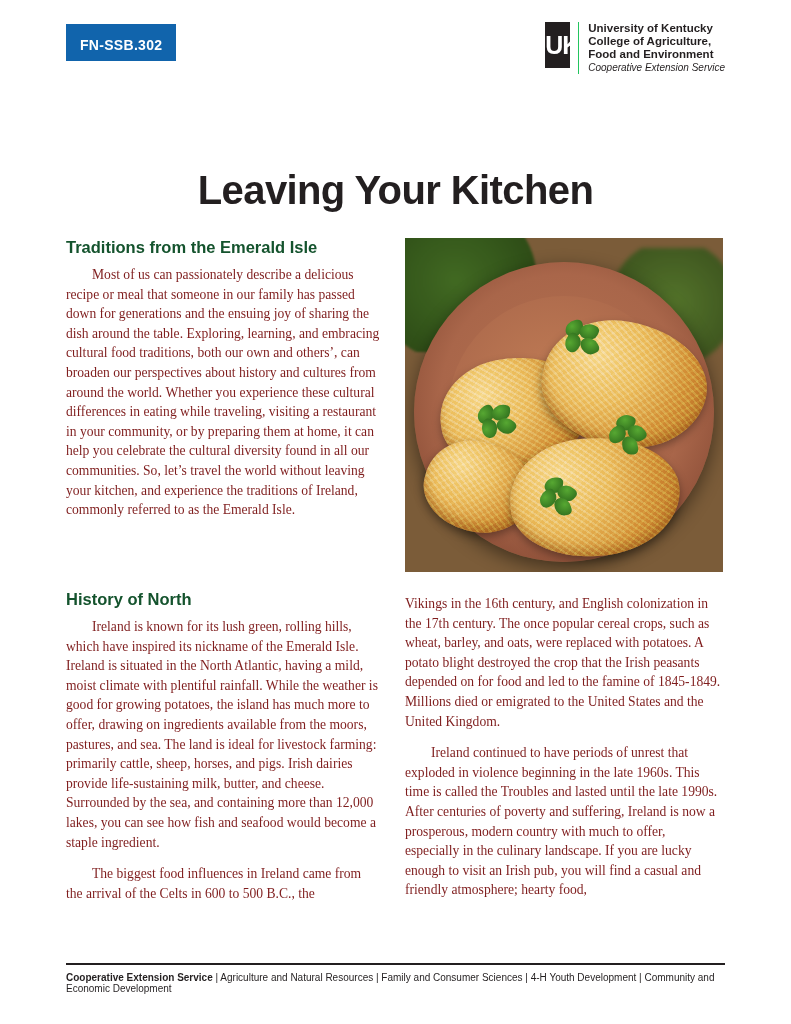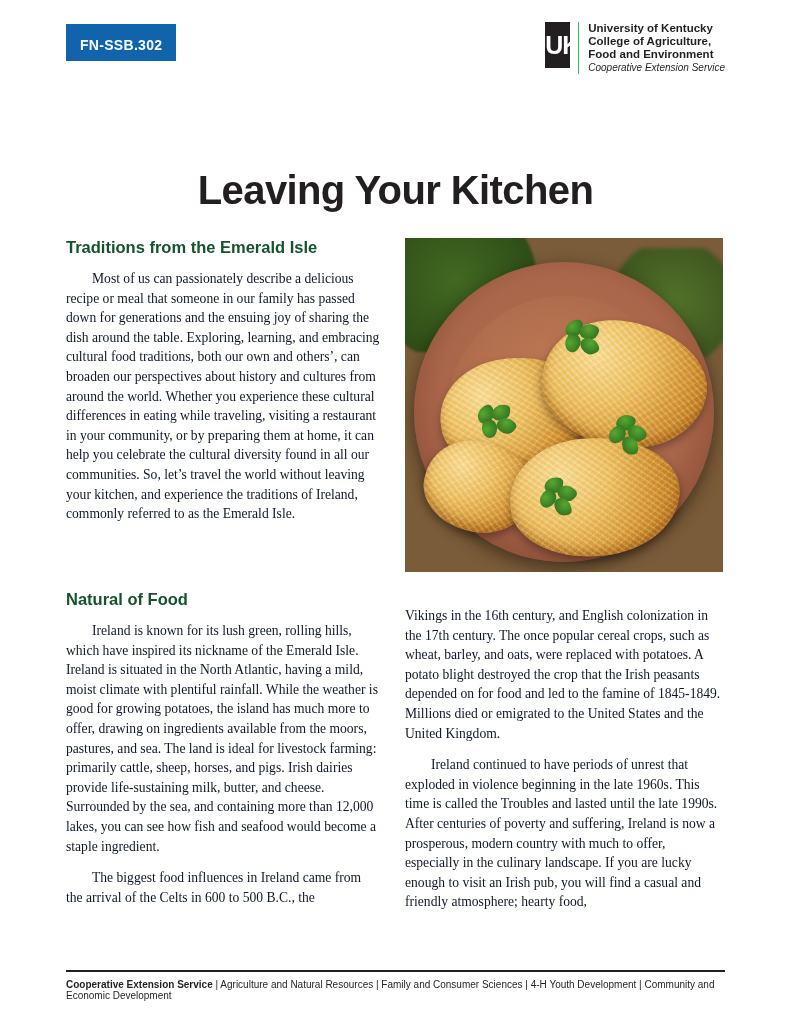--- a/index.html
+++ b/index.html
@@ -128,24 +128,24 @@
     font-family: "Liberation Sans", sans-serif;
     font-weight: bold;
     font-size: 16.5px;
     margin: 0 0 8px 0;
     color: #14532d;
   }
   p.body {
     font-family: "Liberation Serif", serif;
     font-size: 13.6px;
     line-height: 19.6px;
-    margin: 12px 0 12px 0;
+    margin: 0 0 12px 0;
     text-indent: 26px;
     text-align: left;
-    color: #0f172a;
+    color: #7f1d1d;
   }
   p.body.no-indent {
     text-indent: 0;
   }
 
   
   .photo {
     width: 318px;
     height: 334px;
     position: relative;
@@ -249,21 +249,21 @@
     align-items: flex-start;
   }
   .two-col .col { width: 315px; }
   .two-col .col.right { width: 318px; padding-top: 4px; }
 
   
   .footer {
     position: absolute;
     left: 66px;
     right: 66px;
-    bottom: 23px;
+    bottom: 30px;
     border-top: 2px solid #231f20;
     padding-top: 7px;
     font-family: "Liberation Sans", sans-serif;
     font-size: 10px;
     color: #231f20;
   }
   .footer .b { font-weight: bold; }
 </style>
 </head>
 <body>
@@ -334,21 +334,21 @@
                 <i></i>
                 <i></i>
               </div>
           </div>
         </div>
       </div>
     </div>
 
     <div class="two-col">
       <div class="col">
-        <h3 class="section-heading">Natural of Food</h3>
+        <h3 class="section-heading">History of North</h3>
         <p class="body">Ireland is known for its lush green, rolling hills, which have inspired its nickname of the Emerald Isle. Ireland is situated in the North Atlantic, having a mild, moist climate with plentiful rainfall. While the weather is good for growing potatoes, the island has much more to offer, drawing on ingredients available from the moors, pastures, and sea. The land is ideal for livestock farming: primarily cattle, sheep, horses, and pigs. Irish dairies provide life-sustaining milk, butter, and cheese. Surrounded by the sea, and containing more than 12,000 lakes, you can see how fish and seafood would become a staple ingredient.</p>
         <p class="body">The biggest food influences in Ireland came from the arrival of the Celts in 600 to 500 B.C., the</p>
       </div>
       <div class="col right">
         <p class="body no-indent">Vikings in the 16th century, and English colonization in the 17th century. The once popular cereal crops, such as wheat, barley, and oats, were replaced with potatoes. A potato blight destroyed the crop that the Irish peasants depended on for food and led to the famine of 1845-1849. Millions died or emigrated to the United States and the United Kingdom.</p>
         <p class="body">Ireland continued to have periods of unrest that exploded in violence beginning in the late 1960s. This time is called the Troubles and lasted until the late 1990s. After centuries of poverty and suffering, Ireland is now a prosperous, modern country with much to offer, especially in the culinary landscape. If you are lucky enough to visit an Irish pub, you will find a casual and friendly atmosphere; hearty food,</p>
       </div>
     </div>
 
   </div>

